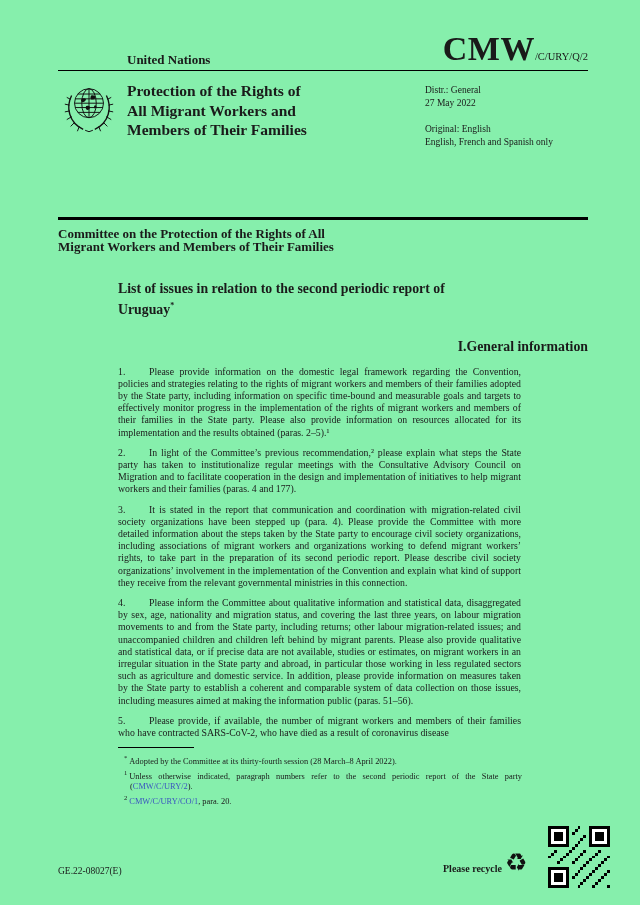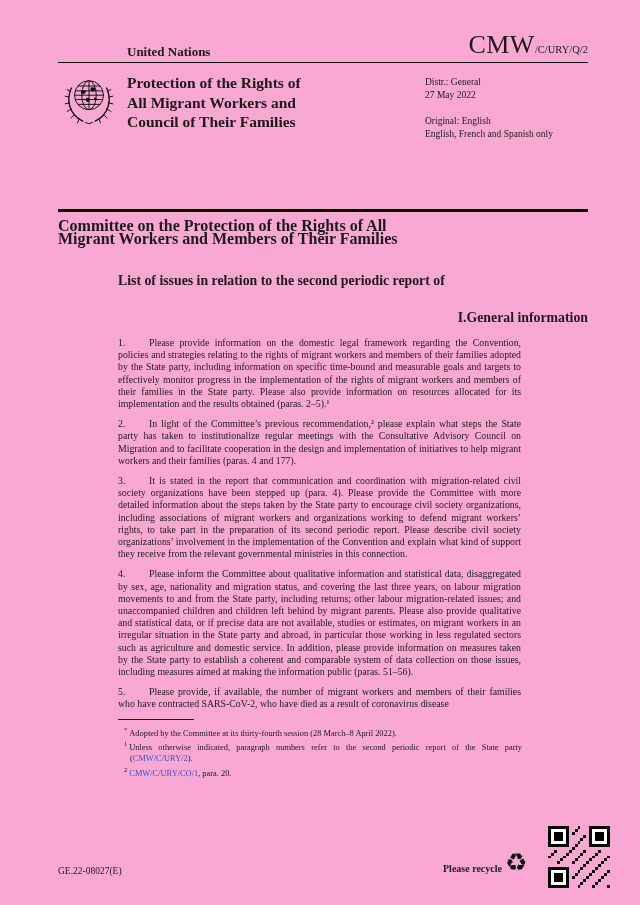--- a/index.html
+++ b/index.html
@@ -1,51 +1,51 @@
 <!DOCTYPE html>
 <html><head>
 <meta charset="utf-8">
 <style>
   html,body { margin:0; padding:0; background:#e8e8e8; }
   .page {
     position:relative;
     width:640px; height:905px;
     margin:0 auto;
-    background:#f9a8d4;
+    background:#86efac;
     font-family:"Liberation Serif", serif;
     color:#1a1a1a;
     overflow:hidden;
     box-sizing:border-box;
   }
   
   .top-row {
     display:flex; justify-content:space-between; align-items:flex-end;
     margin:0 52px 0 58px; padding-top:30px;
   }
   .un-label { font-weight:bold; font-size:13px; margin-left:69px; }
   .doc-symbol { white-space:nowrap; }
-  .sym-main { font-size:26px; font-weight:400; letter-spacing:0.5px;margin-left:12px; }
+  .sym-main { font-size:34px; font-weight:700; letter-spacing:0.5px;margin-left:12px; }
   .sym-suffix { font-size:10.5px; }
   .rule-thin { border-top:1.7px solid #000; margin:2px 52px 0 58px; }
 
   
   .header-main { position:relative; margin:6px 52px 0 58px; height:112px; }
   .emblem { position:absolute; left:2px; top:3px; width:58px; height:58px; }
   .conv-title {
     margin-left:69px; padding-top:4px;
     font-size:15.5px; font-weight:bold; line-height:19.5px; width:310px;
   }
   .distr-block { position:absolute; left:367px; top:7px; font-size:9.5px; line-height:12.5px; width:170px; }
   .distr-gap { height:14px; }
 
   
   .rule-thick { border-top:3.2px solid #000; margin:28px 52px 0 58px; }
 
   
-  .committee { margin:7px 52px 0 58px; font-size:16px; font-weight:bold; line-height:13px; }
+  .committee { margin:7px 52px 0 58px; font-size:13px; font-weight:bold; line-height:13px; }
   .doc-title { margin:27px 52px 0 118px; font-size:13.8px; font-weight:bold; line-height:17px; }
   .doc-title sup { font-size:8px; }
   .section-head { margin:21px 52px 0 92px; font-size:13.8px; font-weight:bold;text-align:right; }
   .sec-num { display:inline-block; width:26px; }
 
   
   .body-block { margin:11px 0 0 118px; width:403px; font-size:9.8px; line-height:12.2px; text-align:justify; }
   .body-block p { margin:0 0 8px 0; }
   .pnum { display:inline-block; width:31px; }
 
@@ -102,40 +102,41 @@
         <g stroke="#111" fill="none" stroke-width="1">
           <path d="M11 20 l-4 -2 M10 26 l-5 -1 M10 32 l-5 1 M12 38 l-5 3 M15 44 l-4 4 M20 48 l-2 5"></path>
           <path d="M49 20 l4 -2 M50 26 l5 -1 M50 32 l5 1 M48 38 l5 3 M45 44 l4 4 M40 48 l2 5"></path>
           <path d="M26 52 q4 3 8 0"></path>
         </g>
       </svg>
     </span>
     <div class="conv-title">
       <div>Protection of the Rights of</div>
       <div>All Migrant Workers and</div>
-      <div>Council of Their Families</div>
+      <div>Members of Their Families</div>
     </div>
     <div class="distr-block">
       <div>Distr.: General</div>
       <div>27 May 2022</div>
       <div class="distr-gap"></div>
       <div>Original: English</div>
       <div>English, French and Spanish only</div>
     </div>
   </div>
 
   <div class="rule-thick"></div>
 
   <div class="committee">
     <div>Committee on the Protection of the Rights of All</div>
     <div>Migrant Workers and Members of Their Families</div>
   </div>
 
   <div class="doc-title">
     <div>List of issues in relation to the second periodic report of</div>
+    <div><span>Uruguay</span><sup>*</sup></div>
   </div>
 
   <div class="section-head">
     <span class="sec-num">I.</span><span>General information</span>
   </div>
 
   <div class="body-block">
     <p><span class="pnum">1.</span><span>Please provide information on the domestic legal framework regarding the Convention, policies and strategies relating to the rights of migrant workers and members of their families adopted by the State party, including information on specific time-bound and measurable goals and targets to effectively monitor progress in the implementation of the rights of migrant workers and members of their families in the State party. Please also provide information on resources allocated for its implementation and the results obtained (paras. 2–5).¹</span></p>
     <p><span class="pnum">2.</span><span>In light of the Committee’s previous recommendation,² please explain what steps the State party has taken to institutionalize regular meetings with the Consultative Advisory Council on Migration and to facilitate cooperation in the design and implementation of initiatives to help migrant workers and their families (paras. 4 and 177).</span></p>
     <p><span class="pnum">3.</span><span>It is stated in the report that communication and coordination with migration-related civil society organizations have been stepped up (para. 4). Please provide the Committee with more detailed information about the steps taken by the State party to encourage civil society organizations, including associations of migrant workers and organizations working to defend migrant workers’ rights, to take part in the preparation of its second periodic report. Please describe civil society organizations’ involvement in the implementation of the Convention and explain what kind of support they receive from the relevant governmental ministries in this connection.</span></p>

